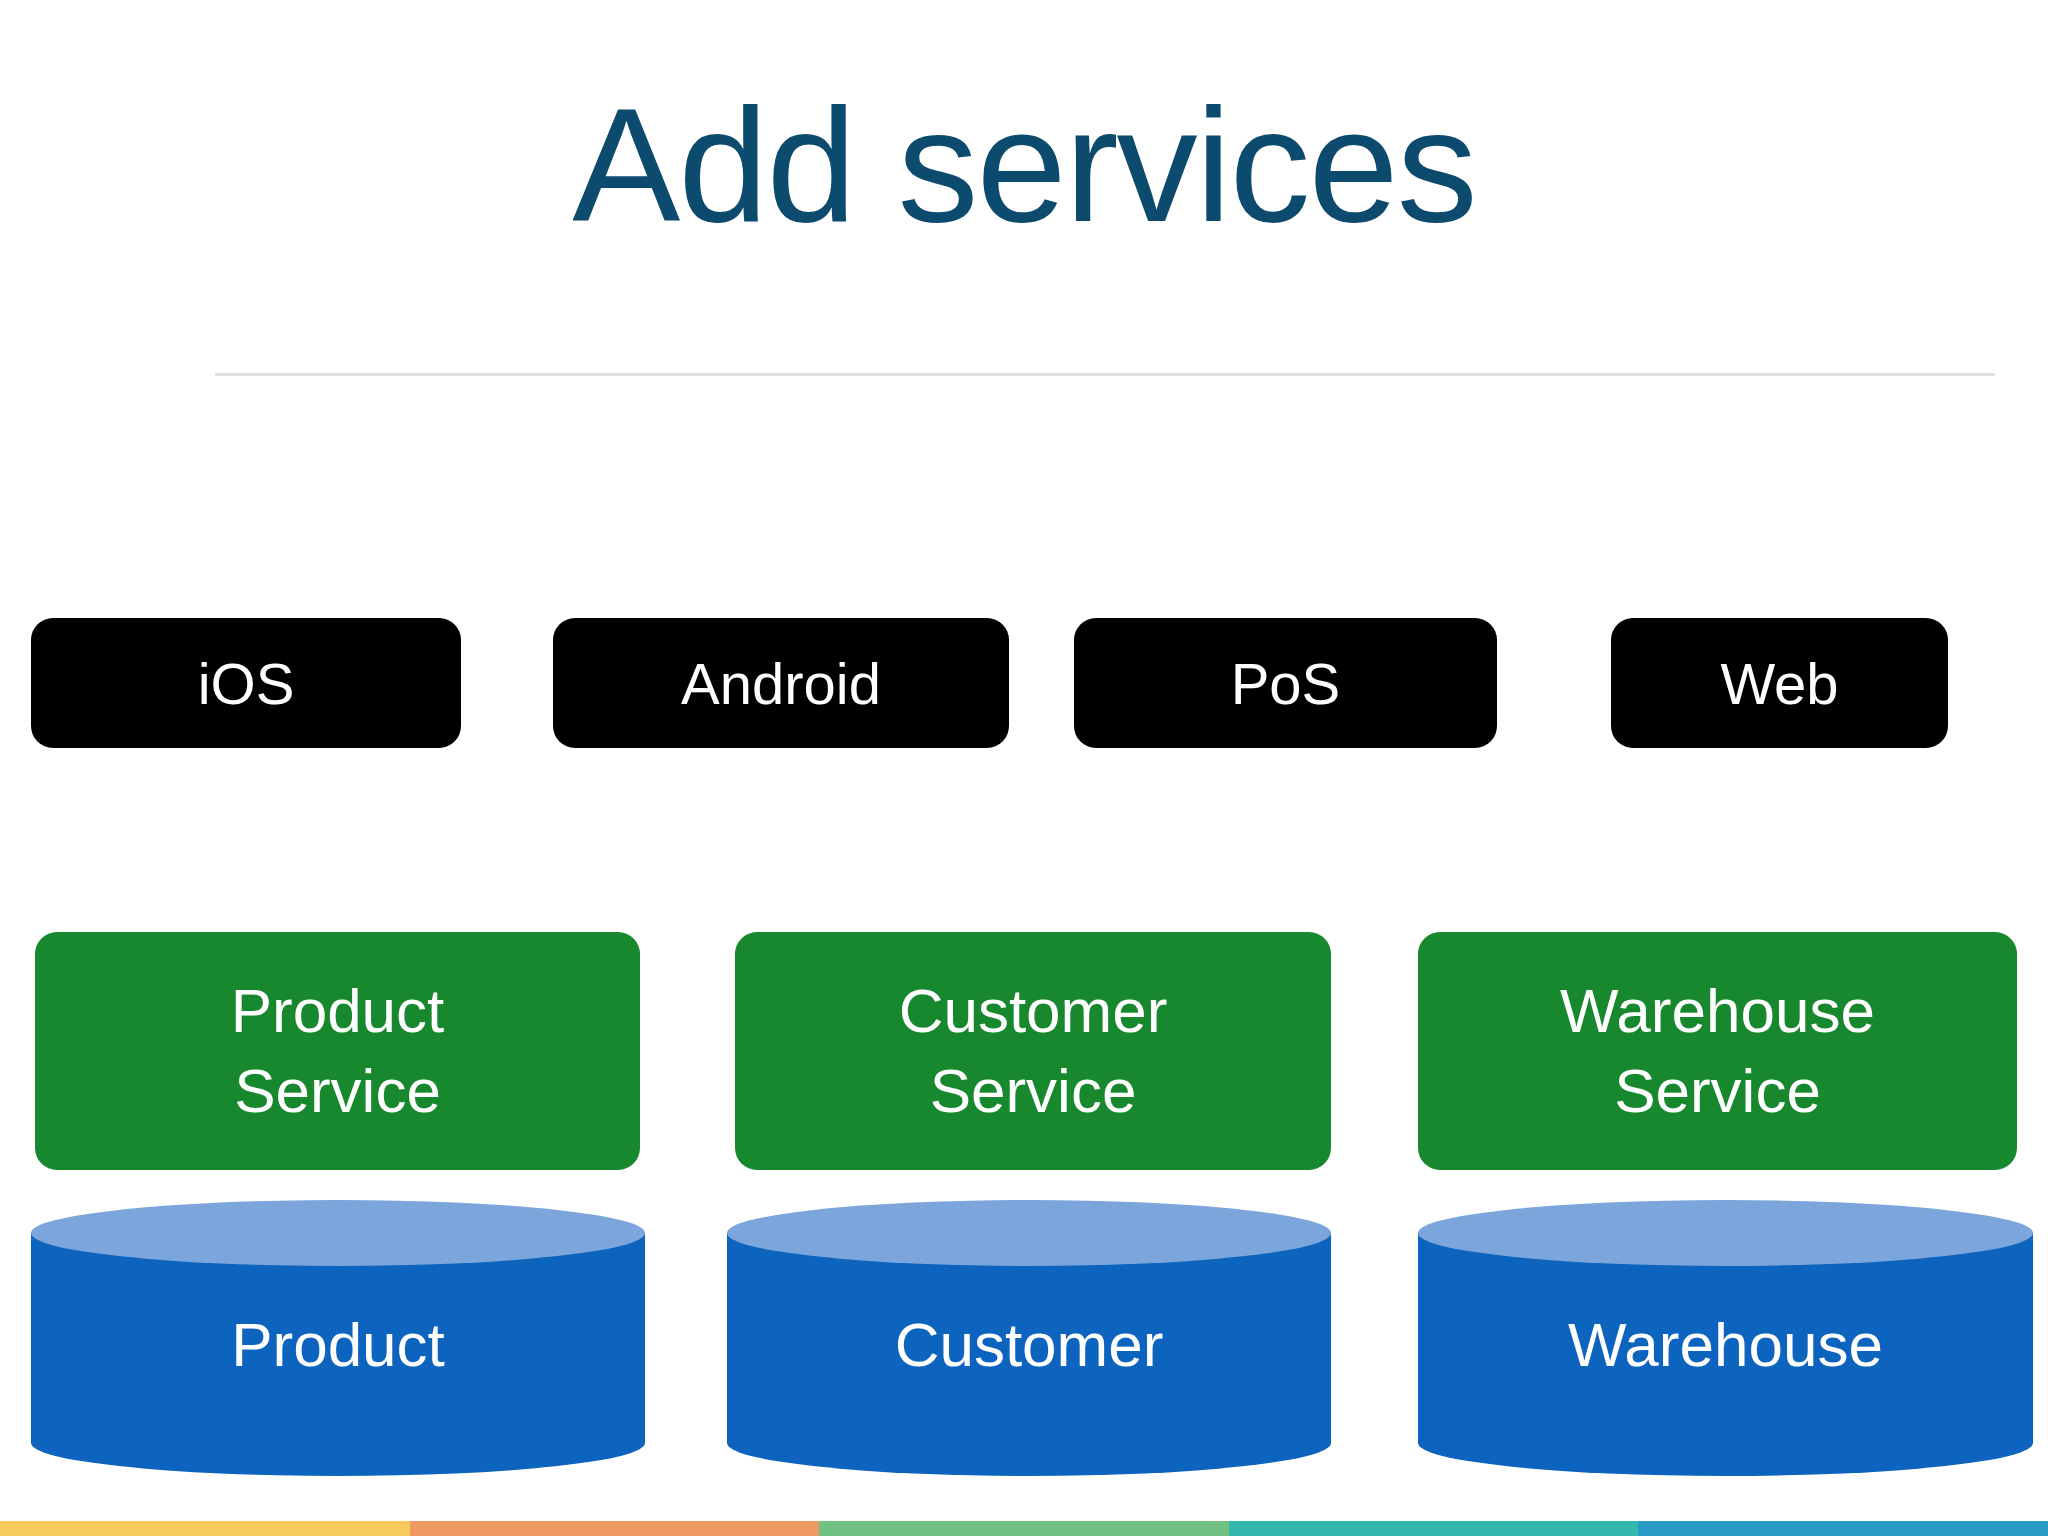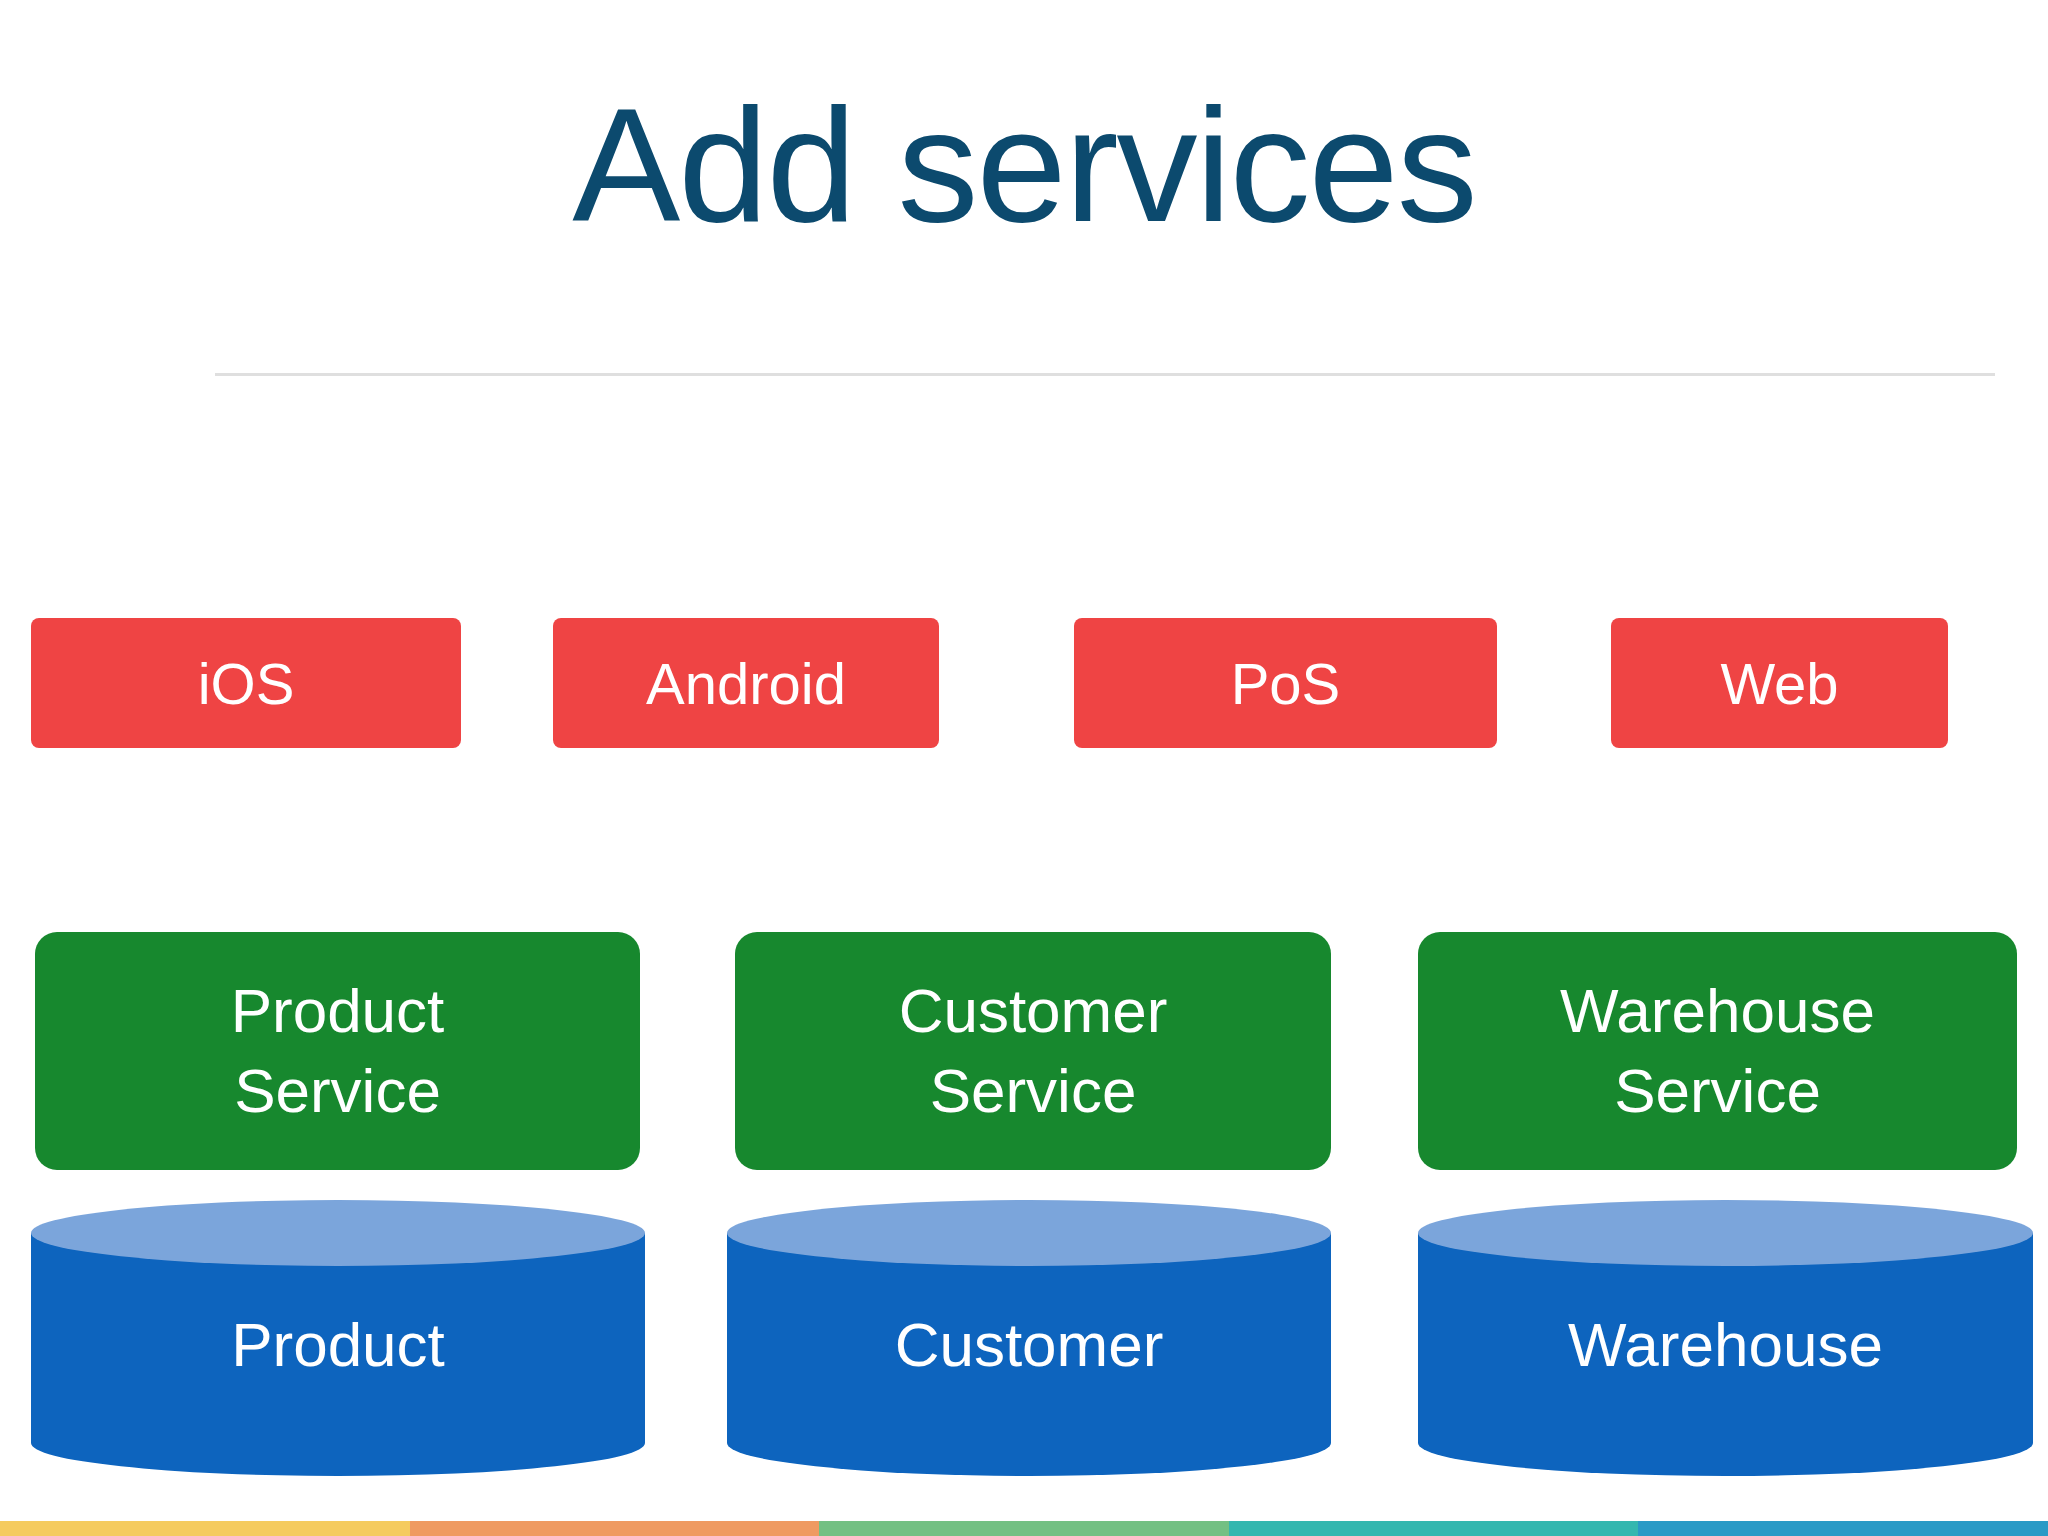--- a/index.html
+++ b/index.html
@@ -28,30 +28,30 @@
     top: 373px;
     left: 215px;
     width: 1780px;
     height: 3px;
     background: #dfdfdf;
   }
   .client-box {
     position: absolute;
     top: 618px;
     height: 130px;
-    background: #ef4444;
-    border-radius: 8px;
+    background: #000000;
+    border-radius: 22px;
     display: flex;
     align-items: center;
     justify-content: center;
     color: #ffffff;
     font-size: 58px;
   }
   .client-ios     { left: 31px;   width: 430px; }
-  .client-android { left: 553px;  width: 386px; }
+  .client-android { left: 553px;  width: 456px; }
   .client-pos     { left: 1074px; width: 423px; }
   .client-web     { left: 1611px; width: 337px; }
   .service-box {
     position: absolute;
     top: 932px;
     height: 238px;
     background: #17882e;
     border-radius: 22px;
     display: flex;
     flex-direction: column;

